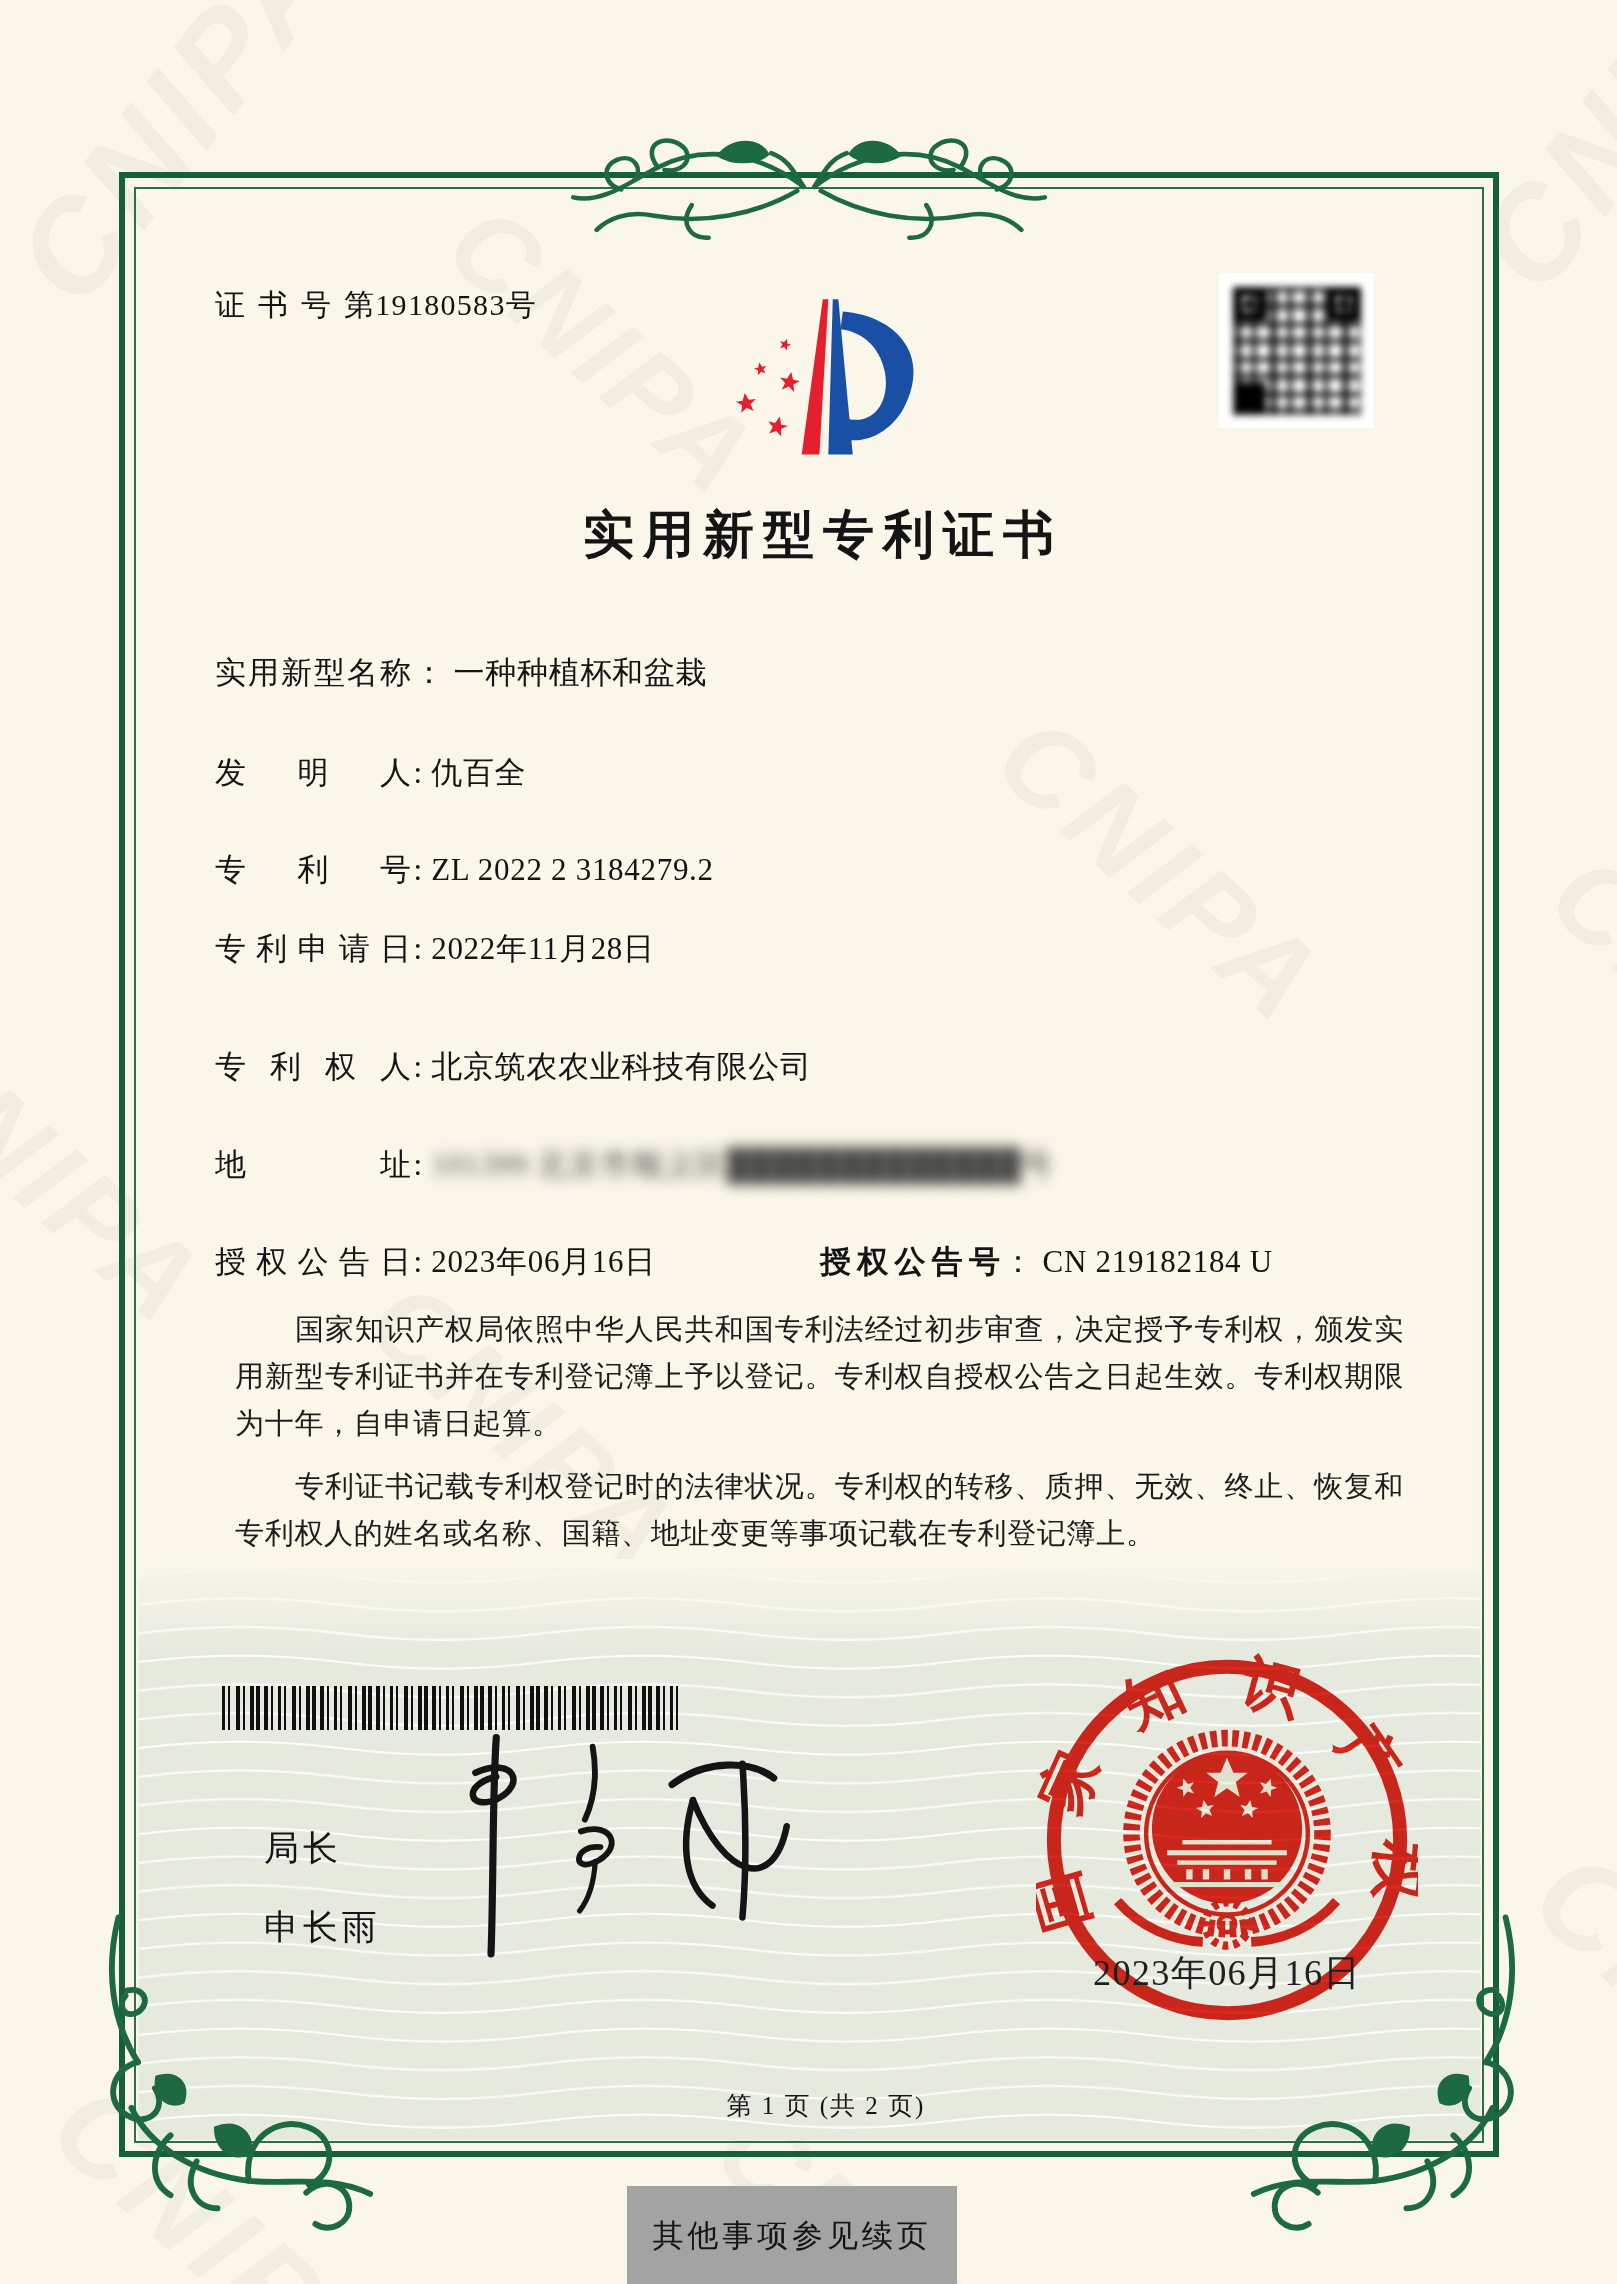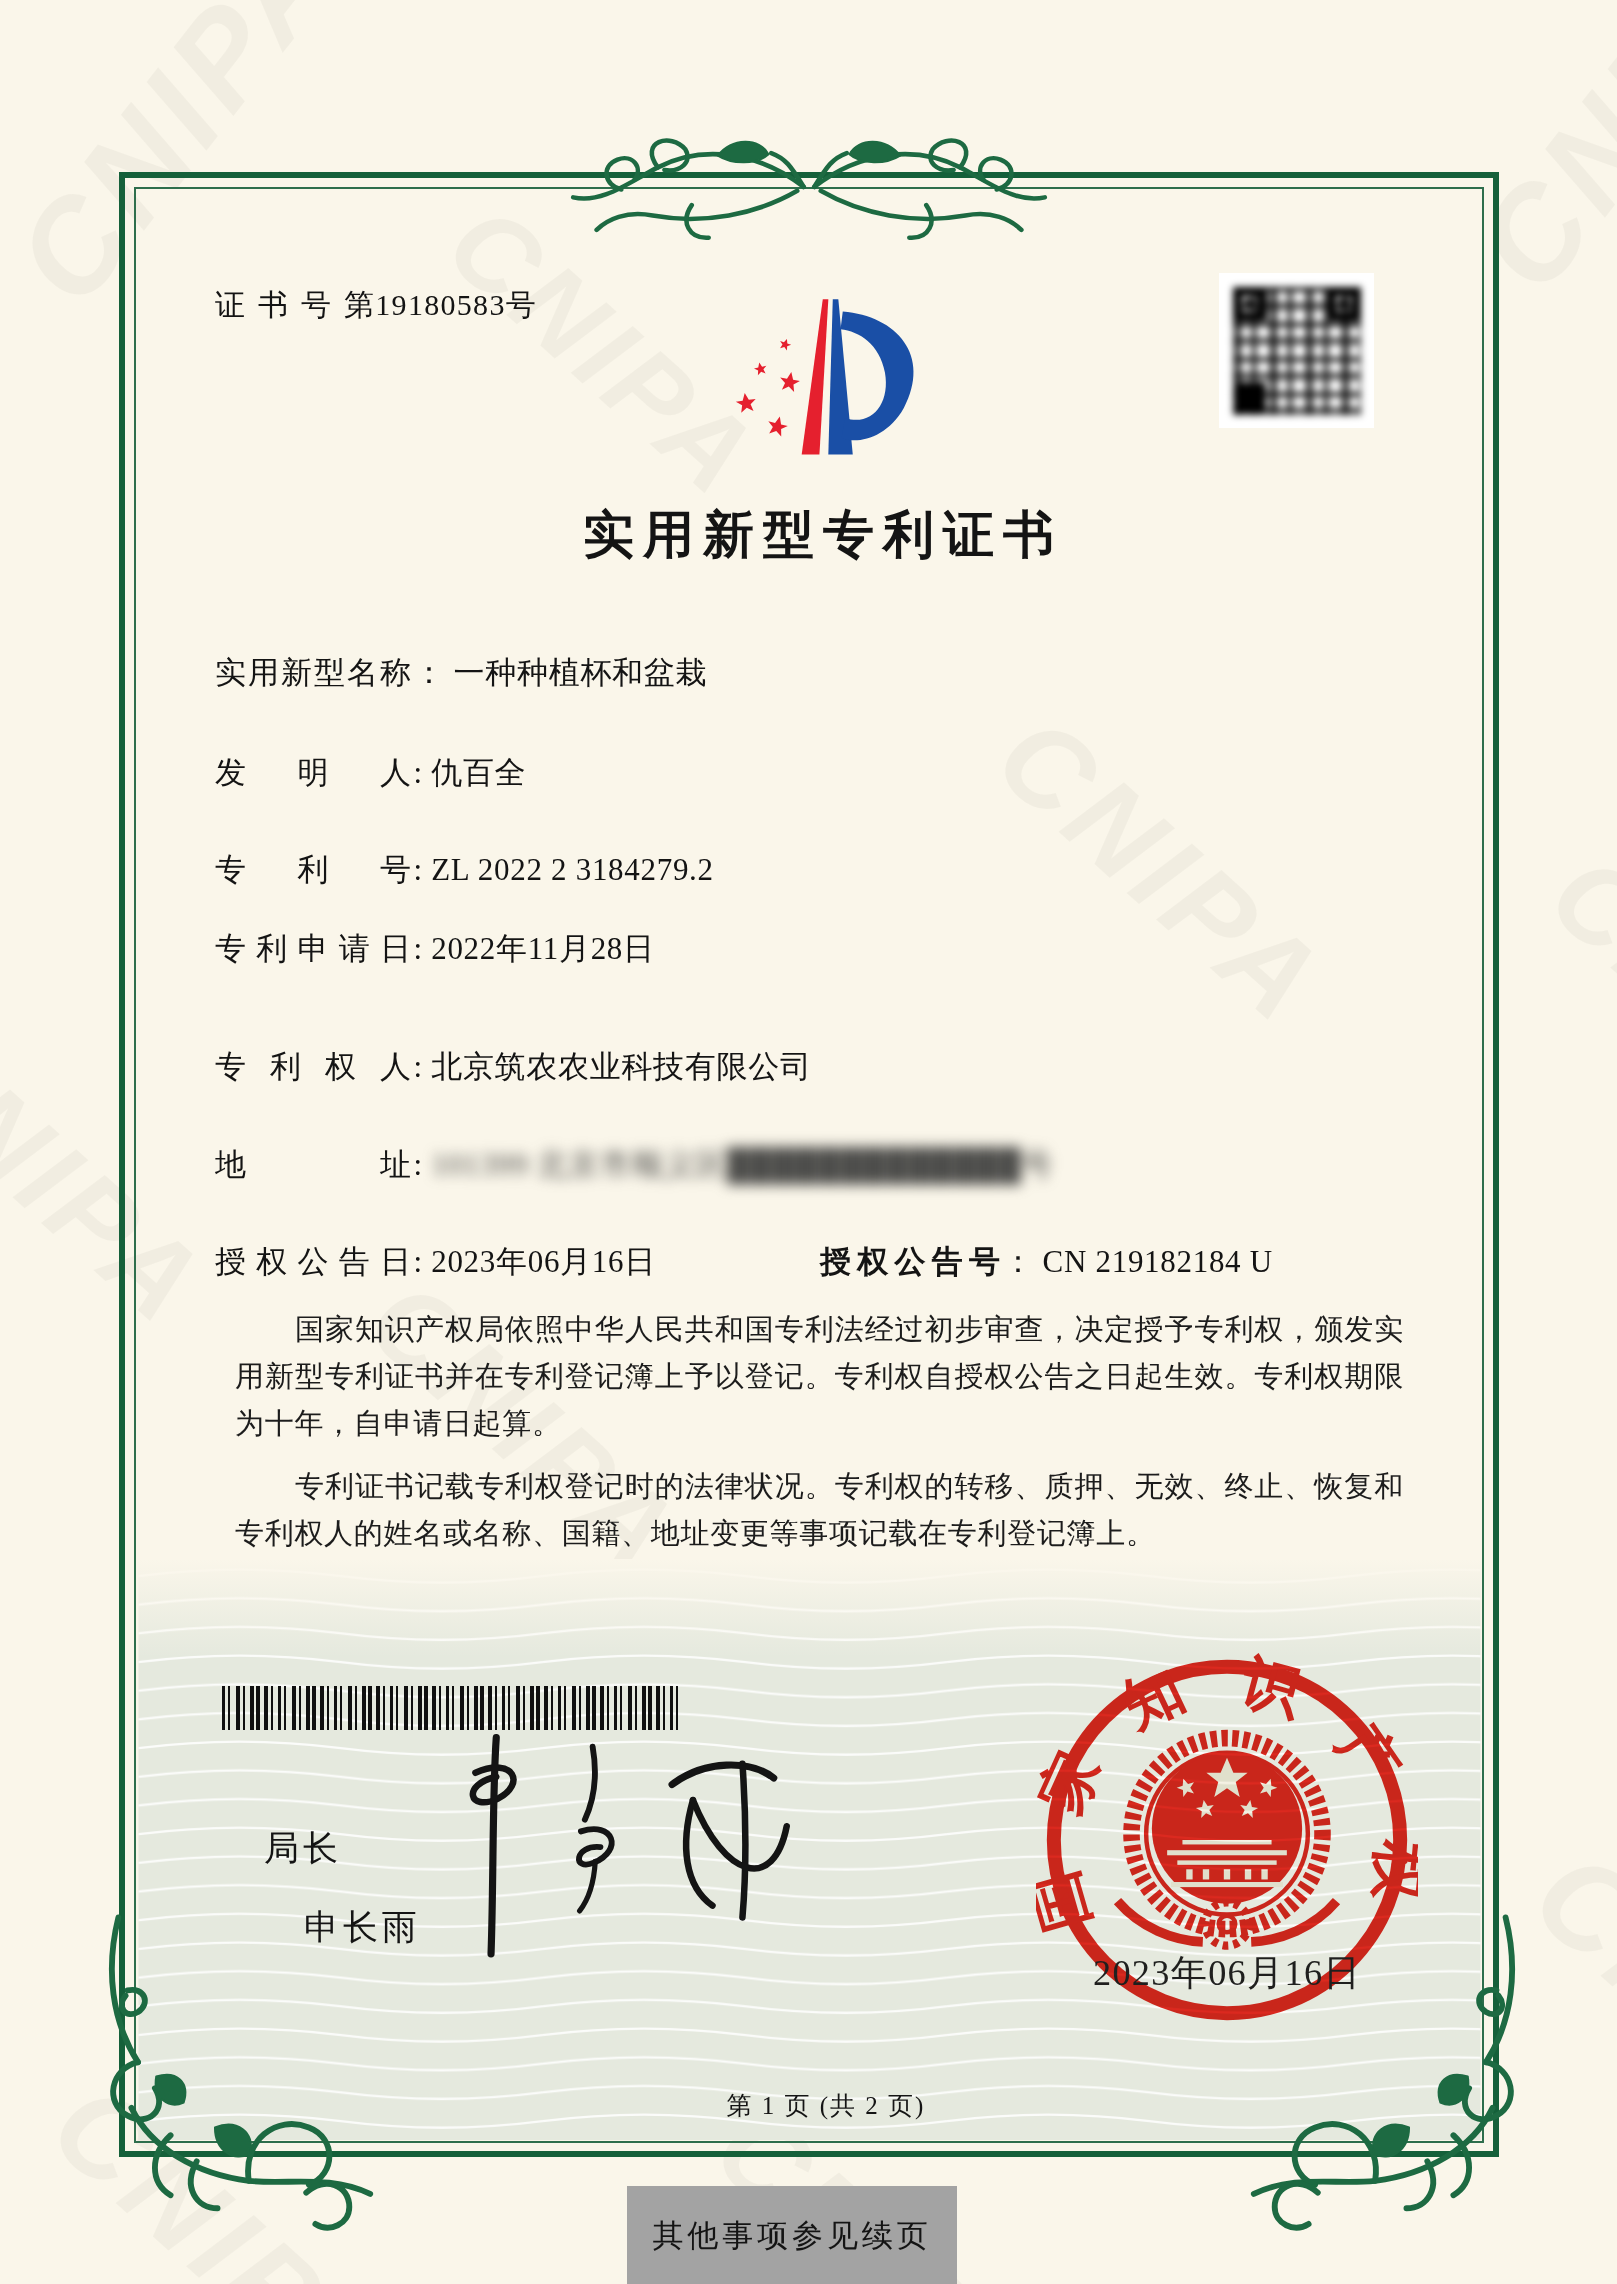--- a/index.html
+++ b/index.html
@@ -78,21 +78,21 @@
     background:
      repeating-linear-gradient(90deg,#101010 0 3.3px,transparent 3.3px 5.9px,#101010 5.9px 7.8px,
         transparent 7.8px 13.7px,#101010 13.7px 18px,transparent 18px 21px,#101010 21px 23px,transparent 23px 28px),
      repeating-linear-gradient(90deg,transparent 0 28px,#101010 28px 32px,transparent 32px 36px,
         #101010 36px 38px,transparent 38px 43px,#101010 43px 45px,transparent 45px 56px);}
 
   
   .director-title{position:absolute;left:264px;top:1825px;font-size:35px;z-index:5;
       font-family:"Liberation Sans","DejaVu Sans",sans-serif;font-weight:500;letter-spacing:3.9px;}
   .director-name{position:absolute;left:264px;top:1904px;font-size:35px;z-index:5;
-      font-family:"Liberation Sans","DejaVu Sans",sans-serif;font-weight:500;letter-spacing:3.9px;margin-left:40px;}
+      font-family:"Liberation Sans","DejaVu Sans",sans-serif;font-weight:500;letter-spacing:3.9px;}
   .signature{position:absolute;left:398px;top:1722px;z-index:6;}
 
   
   .seal{position:absolute;left:1036px;top:1649px;width:382px;height:382px;z-index:7;
         mix-blend-mode:multiply;opacity:.95;}
   .seal svg{width:100%;height:100%;}
   .seal-date{font-family:"Liberation Serif","DejaVu Serif",serif;}
 
   
   .page-info{position:absolute;left:0;top:2089px;width:100%;text-align:center;

